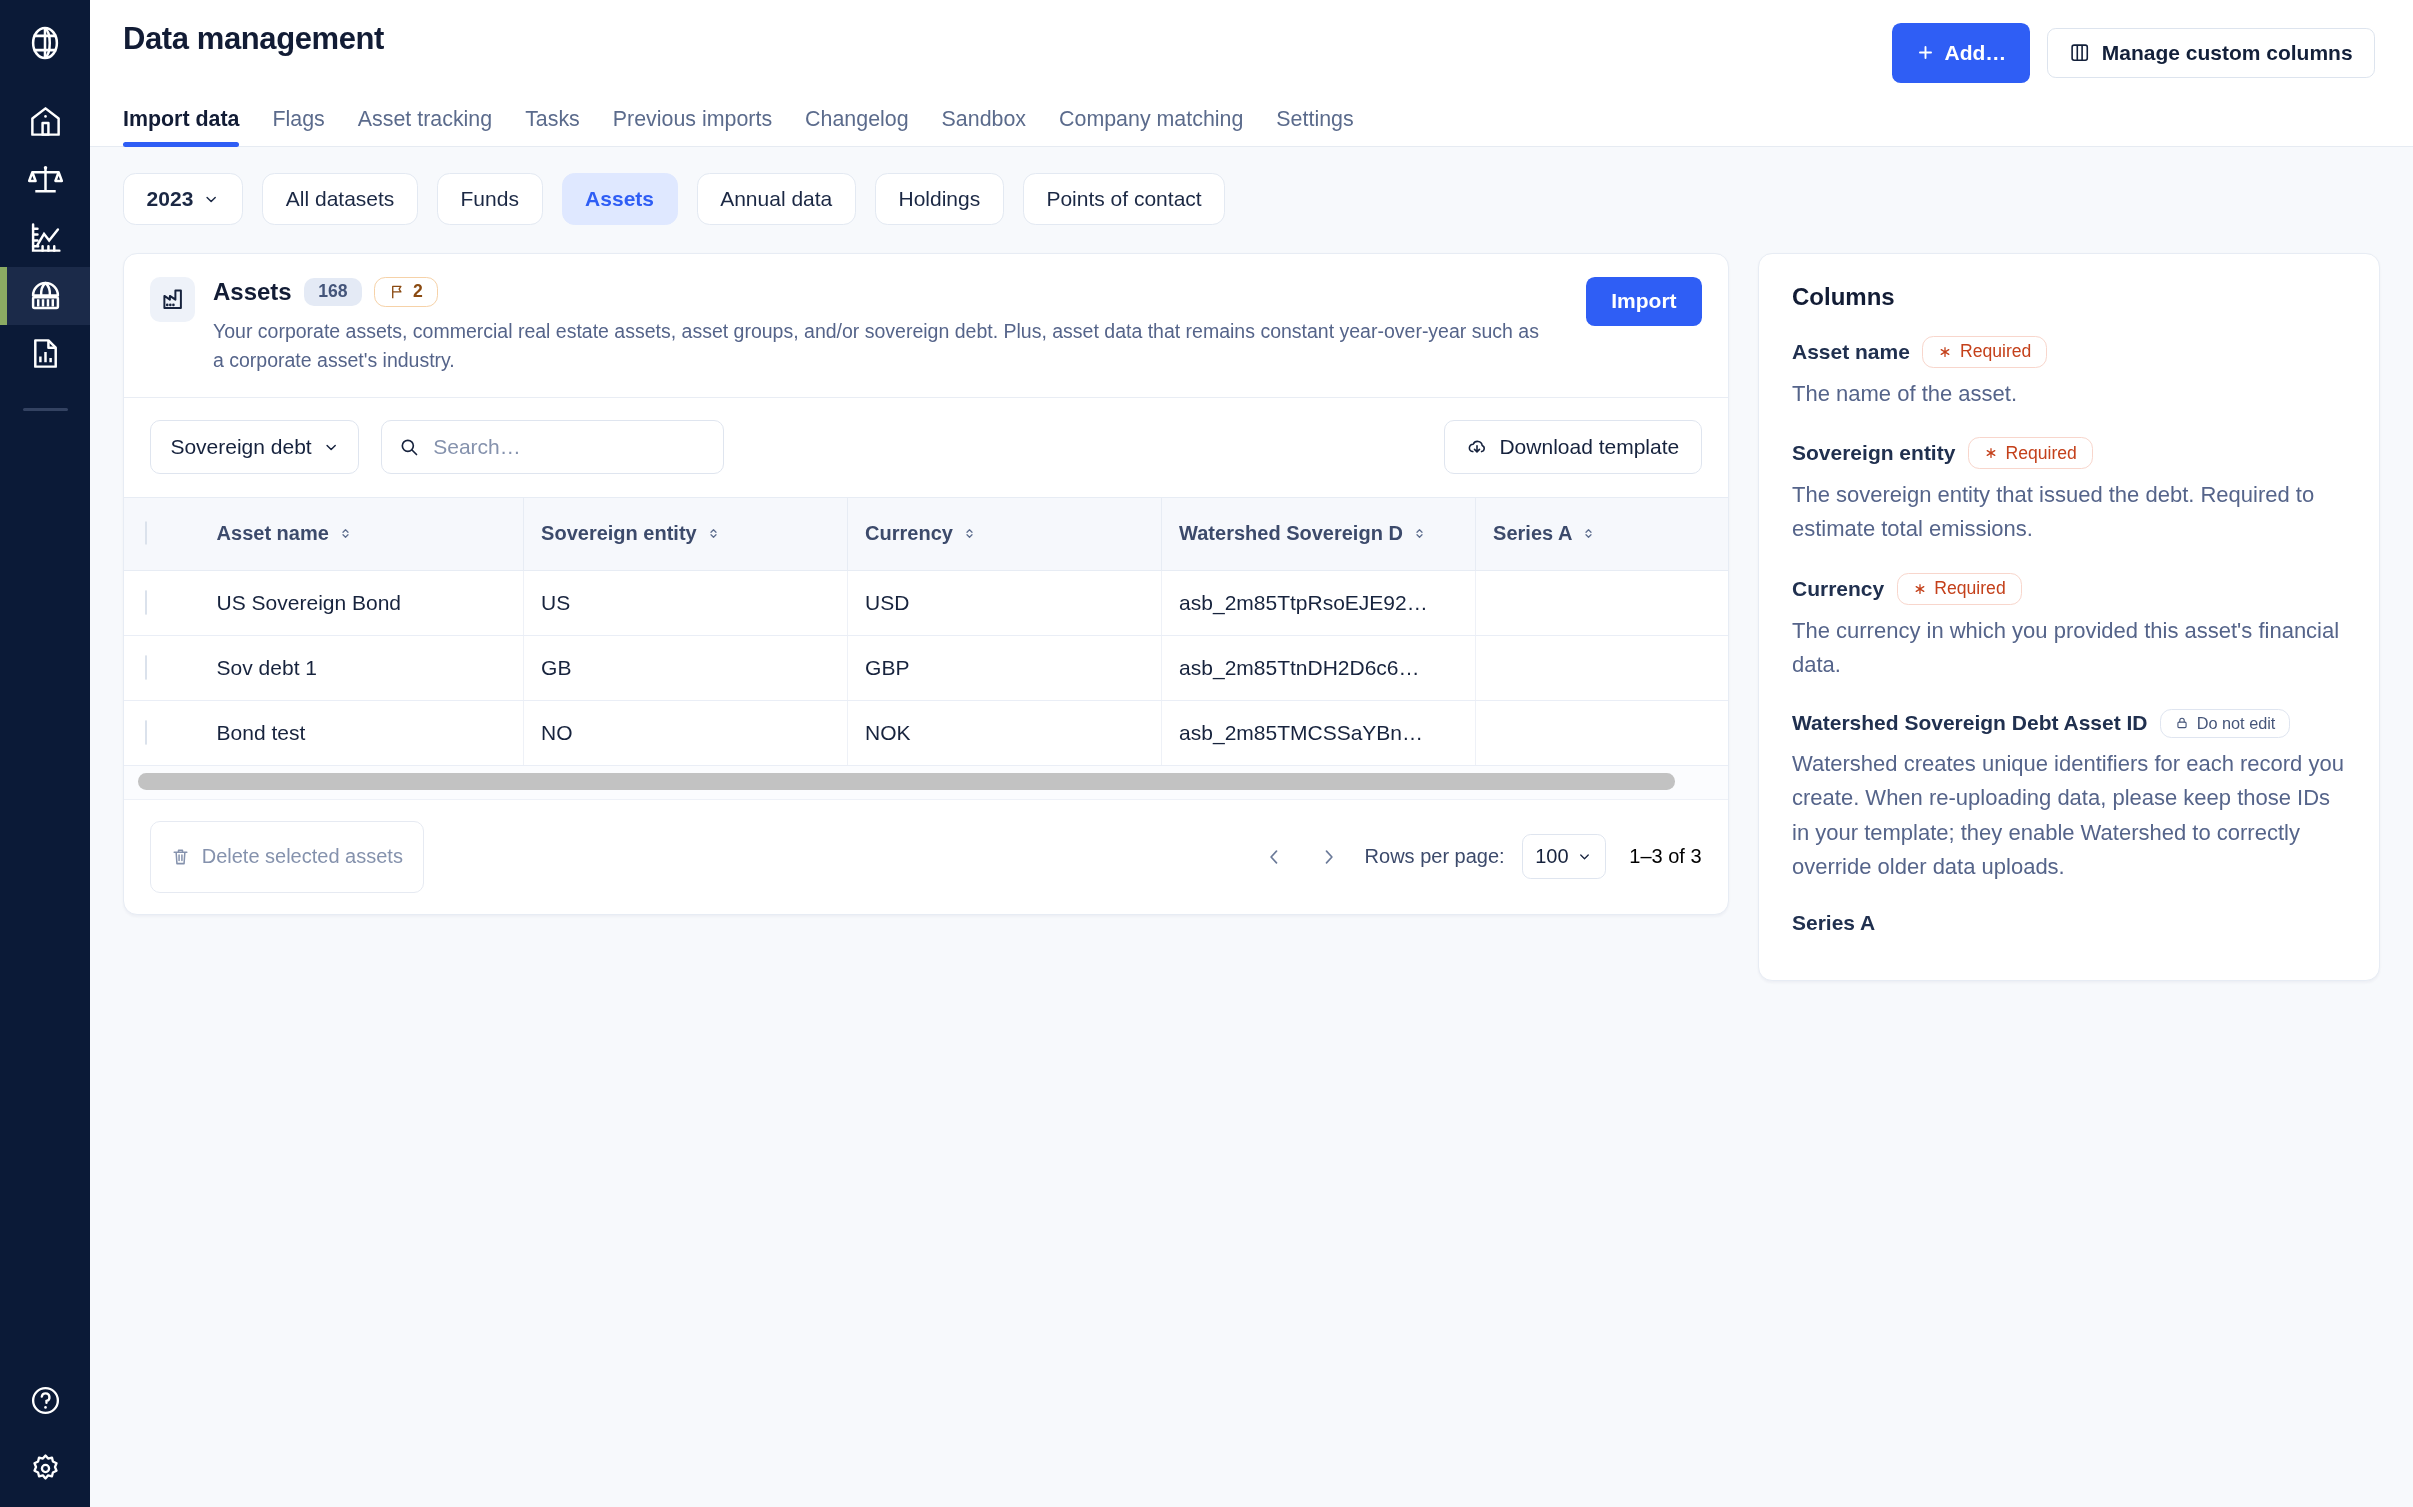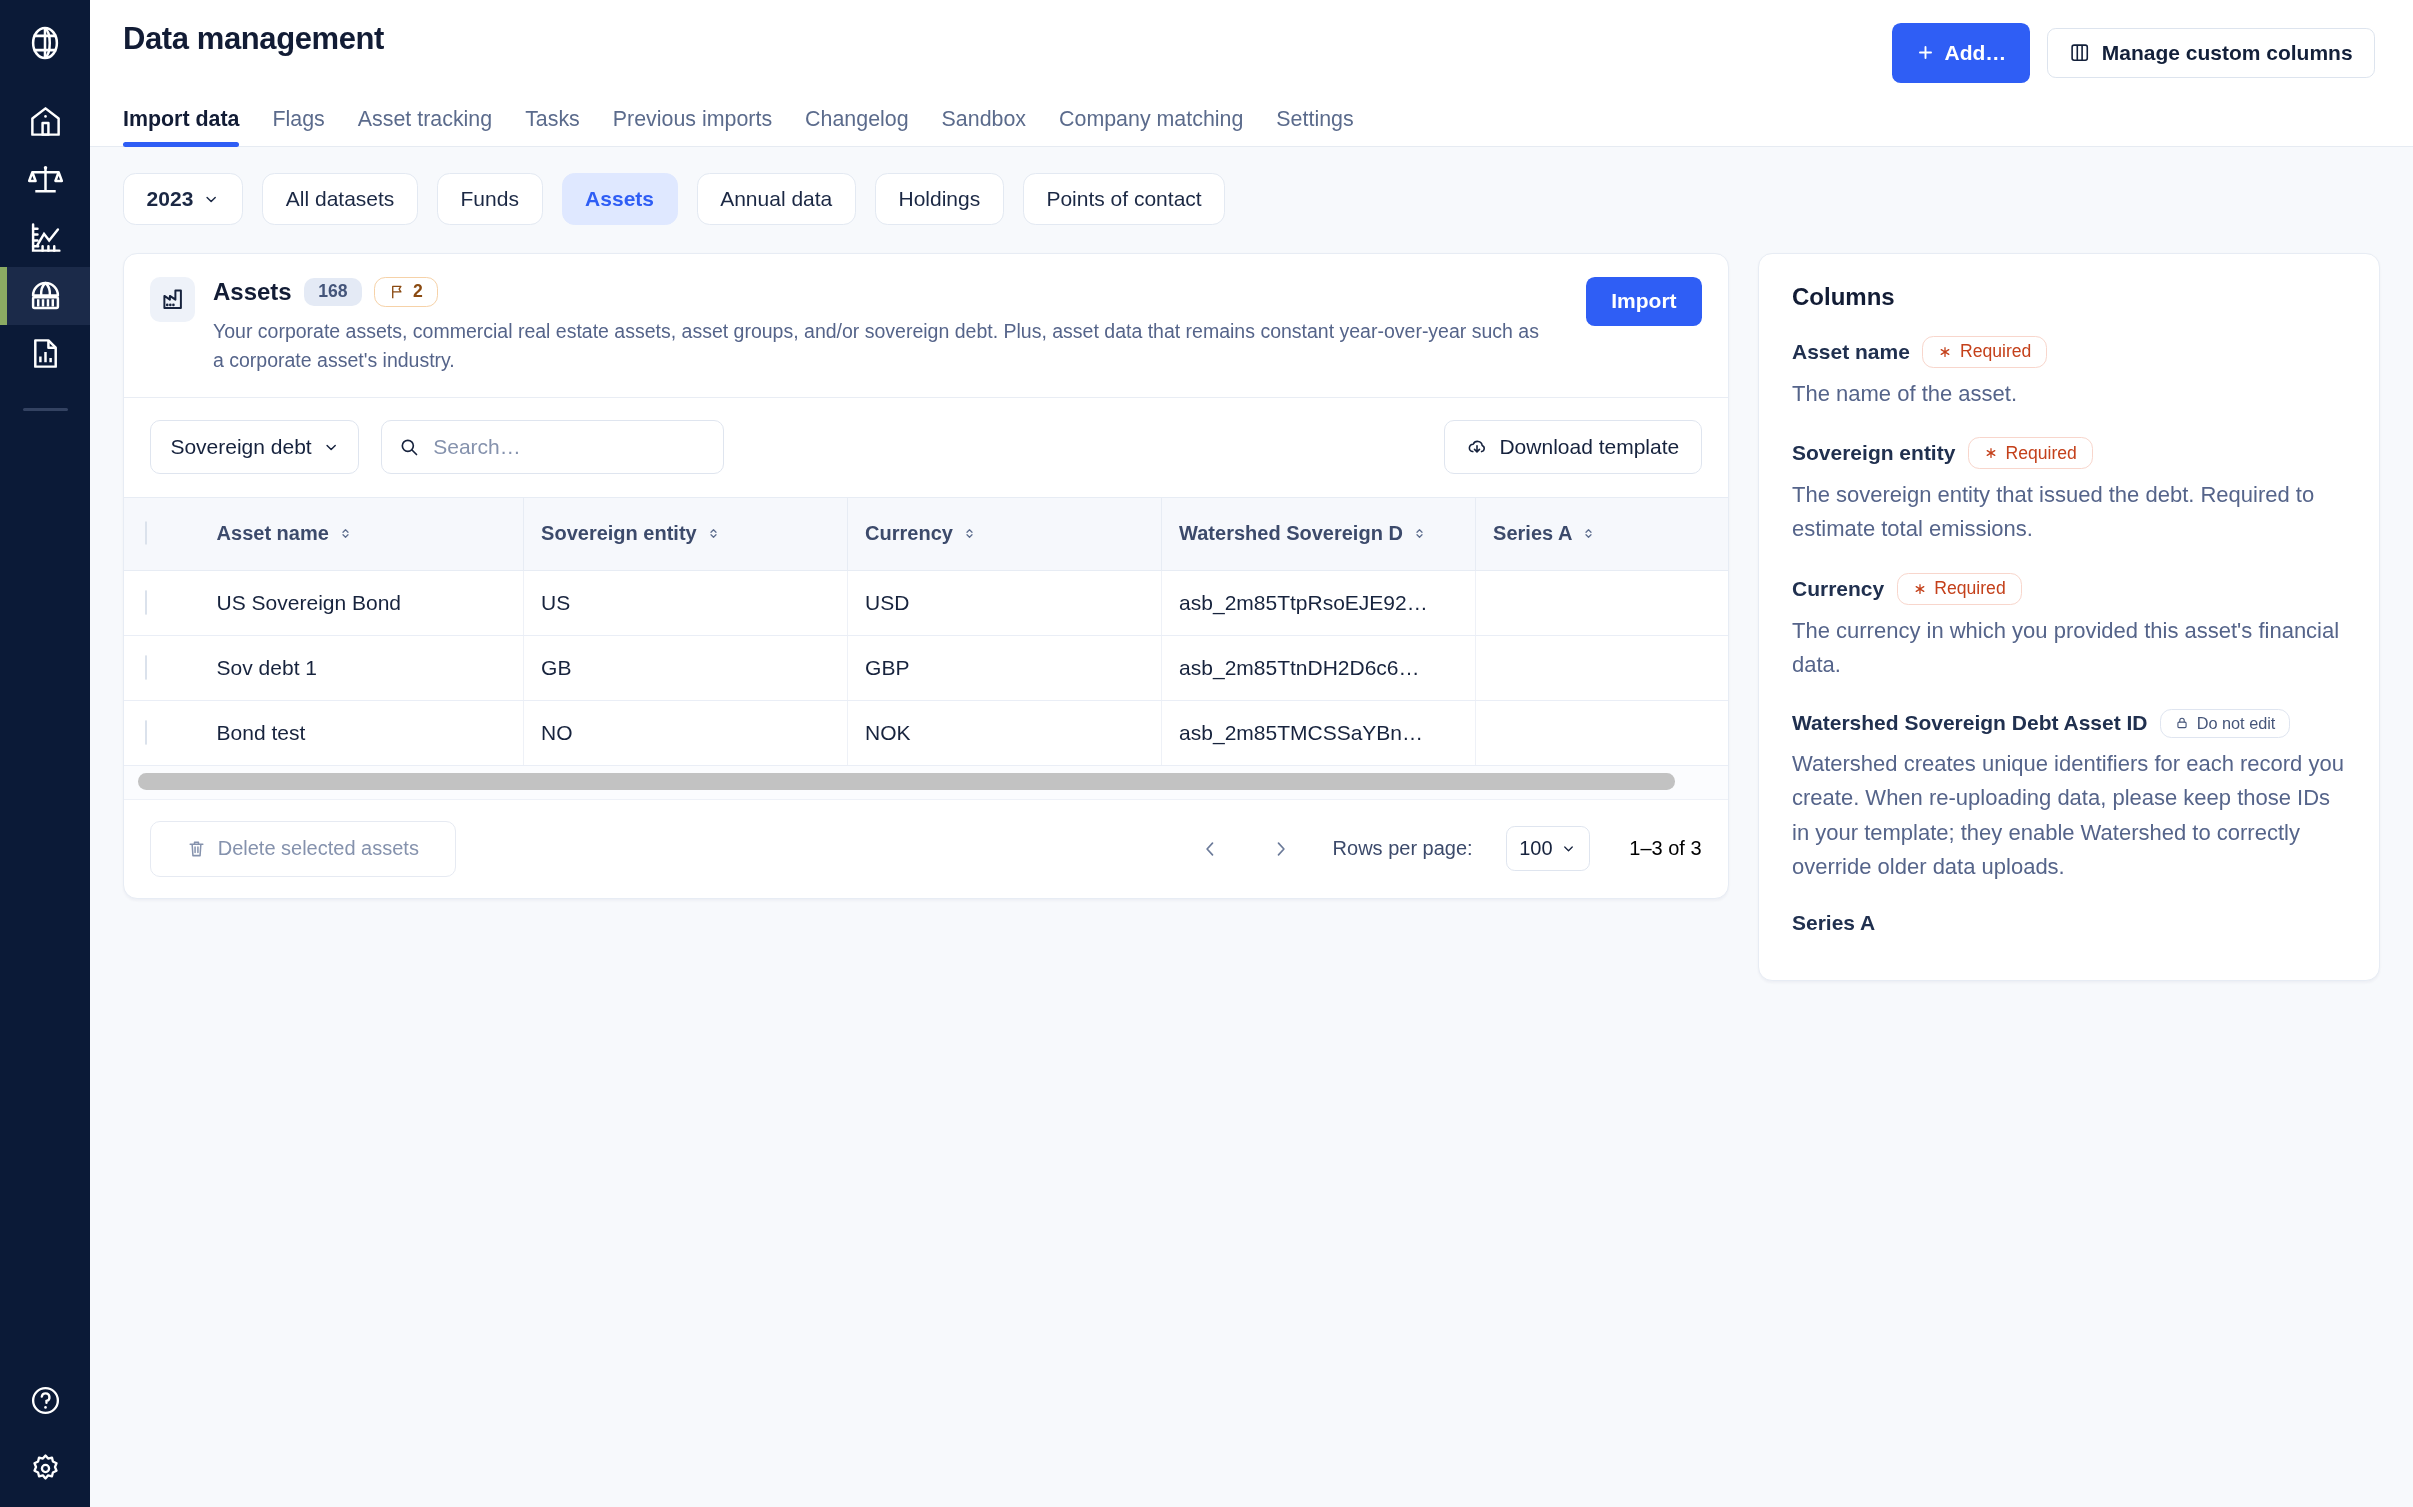--- a/index.html
+++ b/index.html
@@ -184,25 +184,25 @@
   }
   .scroll-track { padding: 7.5px 14px 8.8px 14px; background: #fbfcfe; border-bottom: 1.3px solid #eef1f7; }
   .scroll-thumb { height: 16.3px; border-radius: 8.2px; background: #c2c2c2; width: 97.5%; cursor: pointer; }
 
   .table-foot {
     padding: 21.4px 26.4px;
     display: flex; align-items: center; justify-content: space-between;
   }
   .btn-delete {
     background: #fff; border: 1.3px solid #e6eaf2; border-radius: 10px;
-    height: 56px; padding: 0 36px;
+    height: 72px; padding: 0 20px;
     display: flex; align-items: center; gap: 11.3px;
     font-size: 20px; color: #8592ad; font-family: inherit; cursor: pointer;
   }
-  .pager { display: flex; align-items: center; gap: 33px; }
+  .pager { display: flex; align-items: center; gap: 17px; }
   .pg-arrow {
     width: 38px; height: 38px; display: flex; align-items: center; justify-content: center;
     color: #6b7a99; cursor: pointer; background: none; border: none;
   }
   .pg-label { font-size: 20px; color: #3c4a6b; }
   .pg-select {
     background: #fff; border: 1.3px solid #dfe5ef; border-radius: 8.8px;
     height: 45px; padding: 0 12.6px;
     display: flex; align-items: center; gap: 8.8px;
     font-size: 20px; color: #16223d; cursor: pointer;

